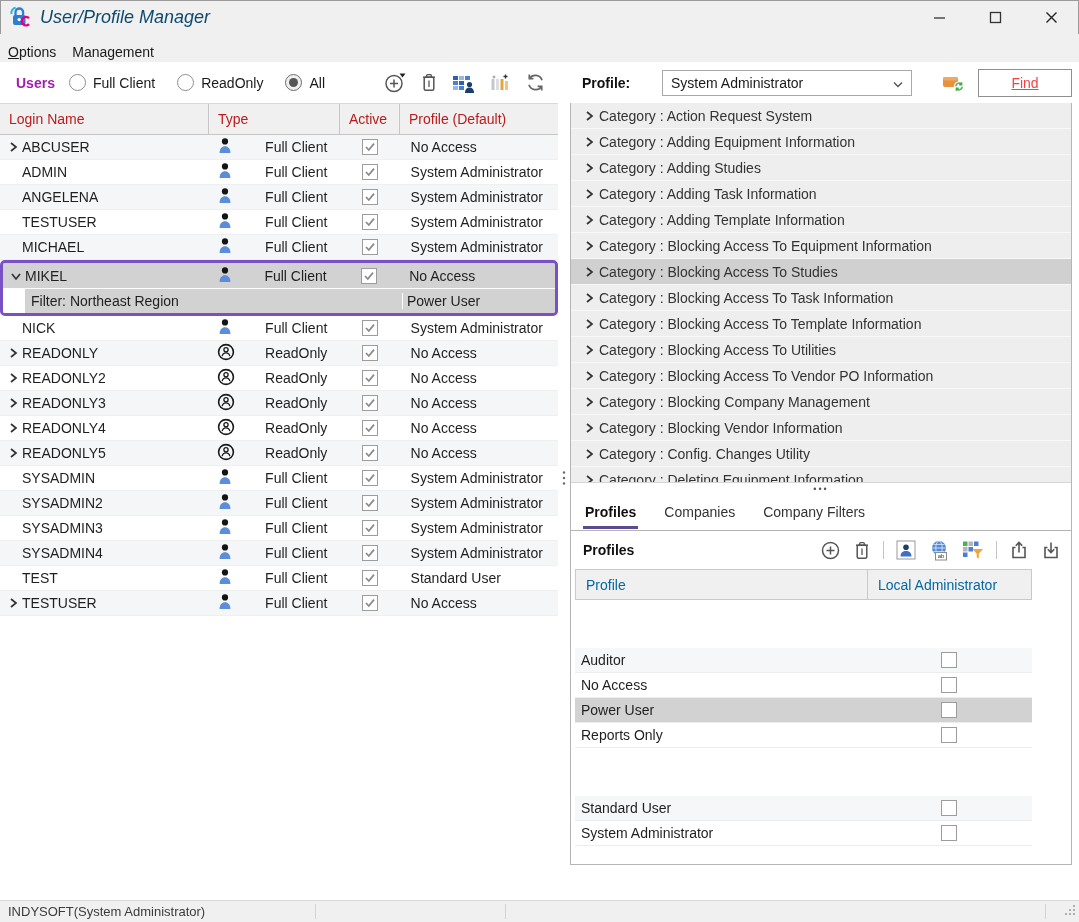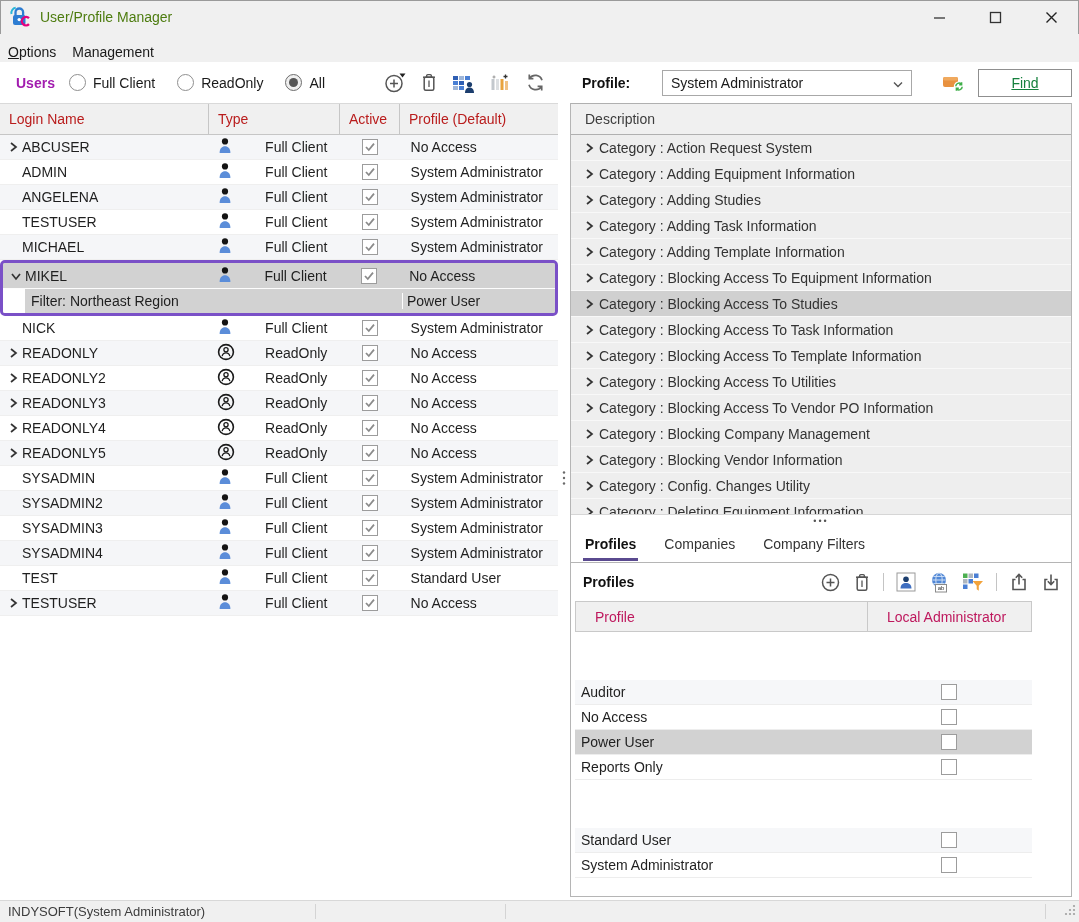--- a/index.html
+++ b/index.html
@@ -2,21 +2,21 @@
 <html><head>
 <meta charset="utf-8">
 <style>
   html,body{margin:0;padding:0;background:#e8e8e8;}
   *{box-sizing:border-box;font-family:"Liberation Sans","DejaVu Sans",sans-serif;}
   .window{position:relative;width:1079px;height:922px;background:#f0f0f0;overflow:hidden;
           box-shadow:0 0 0 1px #9a9a9a inset;}
   
   .titlebar{height:34px;display:flex;align-items:center;padding-left:8px;}
   .app-icon{width:24px;height:24px;margin-right:8px;display:flex;align-items:center;}
-  .title-text{font-size:14px;color:#4d7c0f;}
+  .title-text{font-size:18px;color:#0c4a6e;font-style:italic;}
   .win-controls{margin-left:auto;display:flex;height:100%;}
   .win-btn{width:56px;height:100%;display:flex;align-items:center;justify-content:center;background:transparent;border:none;cursor:default;}
   
   .menubar{height:28px;display:flex;align-items:flex-end;background:#f0f0f0;}
   .menu-item{padding:2px 8px;font-size:14px;color:#1a1a1a;}
   .menu-item .accel{text-decoration:underline;}
   
   .main{position:absolute;top:62px;left:0;width:1079px;height:838px;}
   .left-panel{position:absolute;left:0;top:0;width:558px;height:838px;background:#fff;}
   .vsplit{position:absolute;left:558px;top:0;width:12px;height:838px;background:#fff;}
@@ -50,40 +50,40 @@
   .sub-row{height:25px;display:flex;align-items:center;border-top:1px solid #fdfdfd;background:#d2d2d2;font-size:14px;}
   .sub-gutter{width:22px;height:100%;background:#fff;flex:none;}
   .sub-filter{width:378px;padding-left:6px;border-right:1px solid #fdfdfd;overflow:hidden;white-space:nowrap;}
   .sub-profile{width:152px;padding-left:4px;overflow:hidden;white-space:nowrap;}
   
   .profile-bar{height:41px;display:flex;align-items:center;background:#fff;width:502px;padding-left:12px;}
   .profile-label{font-weight:bold;font-size:14px;color:#111;width:80px;}
   .profile-select{width:250px;height:26px;border:1px solid #a8a8a8;background:#fff;display:flex;align-items:center;padding:0 8px;font-size:14px;color:#1a1a1a;}
   .profile-select .caret{margin-left:auto;}
   .sync-wrap{margin:0 0 0 30px;display:flex;align-items:center;}
-  .find-btn{margin-left:auto;width:94px;height:28px;border:1px solid #8f8f8f;background:#fff;font-size:14px;color:#15803d;text-decoration:underline;}
+  .find-btn{margin-left:auto;width:94px;height:28px;border:1px solid #8f8f8f;background:#fff;font-size:14px;color:#ef4444;text-decoration:underline;}
   .right-box{width:502px;border-left:1px solid #b5b5b5;border-right:1px solid #b5b5b5;border-bottom:1px solid #b5b5b5;}
   .desc-header{height:32px;background:#f0f0f0;border-top:1px solid #b0b0b0;border-bottom:1px solid #b0b0b0;display:flex;align-items:center;padding-left:14px;font-size:14px;color:#3d3d3d;}
   .category-list{height:379px;background:#eee;overflow:hidden;}
   .cat-row{height:26px;display:flex;align-items:center;padding-left:8px;border-bottom:1px solid #f8f8f8;font-size:14px;color:#333;}
   .cat-row.sel{background:#d0d0d0;}
   .cat-row .expander{width:20px;}
   .hsplit{height:12px;background:#fff;border-top:1px solid #d6d6d6;display:flex;align-items:center;justify-content:center;font-size:9px;color:#555;letter-spacing:2px;line-height:8px;}
   .tabs{height:36px;background:#fff;display:flex;align-items:stretch;padding-left:14px;gap:28px;}
   .tab{position:relative;display:flex;align-items:center;font-size:14px;color:#333;}
   .tab.active{font-weight:bold;color:#111;}
   .tab.active:after{content:'';position:absolute;left:-2px;right:-2px;bottom:1px;height:3px;background:#5a4a8f;}
   .profiles-box{height:334px;border-top:1px solid #b5b5b5;background:#fff;}
   .profiles-head{height:38px;display:flex;align-items:center;padding:0 10px 0 12px;}
   .profiles-title{font-weight:bold;font-size:14px;color:#111;}
   .profiles-icons{margin-left:auto;display:flex;align-items:center;gap:12px;}
   .tb-sep{width:1px;height:18px;background:#c4c4c4;}
   .p-table{margin-left:4px;width:457px;font-size:14px;color:#1f1f1f;}
   .p-header{display:flex;height:31px;background:#f0f0f0;border:1px solid #c9c9c9;}
-  .ph{display:flex;align-items:center;padding-left:19px;color:#be185d;}
+  .ph{display:flex;align-items:center;padding-left:10px;color:#0369a1;}
   .ph.profile{width:292px;border-right:1px solid #c9c9c9;}
   .ph.admin{width:163px;}
   .p-row{display:flex;height:25px;align-items:center;border-bottom:1px solid #ededed;background:#fff;}
   .p-row.tint{background:#f6f7f9;margin-top:48px;}
   .p-row.sel{background:#d2d2d2;}
   .p-cell-profile{width:292px;padding-left:6px;overflow:hidden;white-space:nowrap;}
   .p-cell-admin{width:163px;display:flex;justify-content:center;}
   
   .statusbar{position:absolute;left:0;bottom:0;width:1079px;height:22px;background:#f0f0f0;border-top:1px solid #d8d8d8;display:flex;align-items:center;font-size:13px;color:#3c3c3c;}
   .status-text{padding-left:8px;}
@@ -662,21 +662,20 @@
             <circle cx="17" cy="13.5" r="5.2" fill="#fff"></circle>
             <path d="M13.8 13.2 a3.2 3.2 0 0 1 5.5 -2.1" fill="none" stroke="#3fae49" stroke-width="1.5"></path>
             <path d="M19.6 9.3 v2.4 h-2.4" fill="none" stroke="#3fae49" stroke-width="1.5"></path>
             <path d="M20.2 13.8 a3.2 3.2 0 0 1 -5.5 2.1" fill="none" stroke="#3fae49" stroke-width="1.5"></path>
             <path d="M14.4 17.7 v-2.4 h2.4" fill="none" stroke="#3fae49" stroke-width="1.5"></path>
           </svg>
         </span>
         <button class="find-btn">Find</button>
       </div>
       <div class="right-box">
-        <div class="desc-header">Description</div>
         <div class="category-list" id="category-list">
             <div class="cat-row">
               <span class="expander">
                 <svg width="12" height="12" viewBox="0 0 12 12">
                   <path d="M4 2 L9 6 L4 10" fill="none" stroke="#333" stroke-width="1.7"></path>
                 </svg>
               </span>
               <span>Category : Action Request System</span>
             </div>
             <div class="cat-row">

